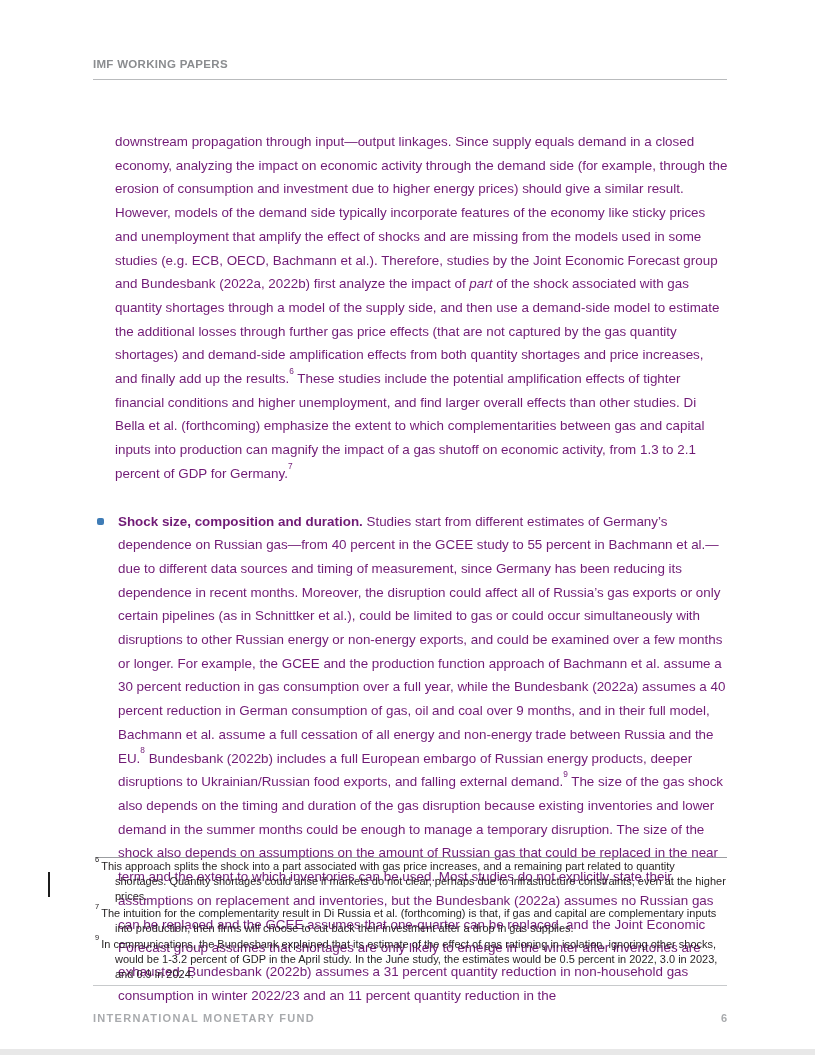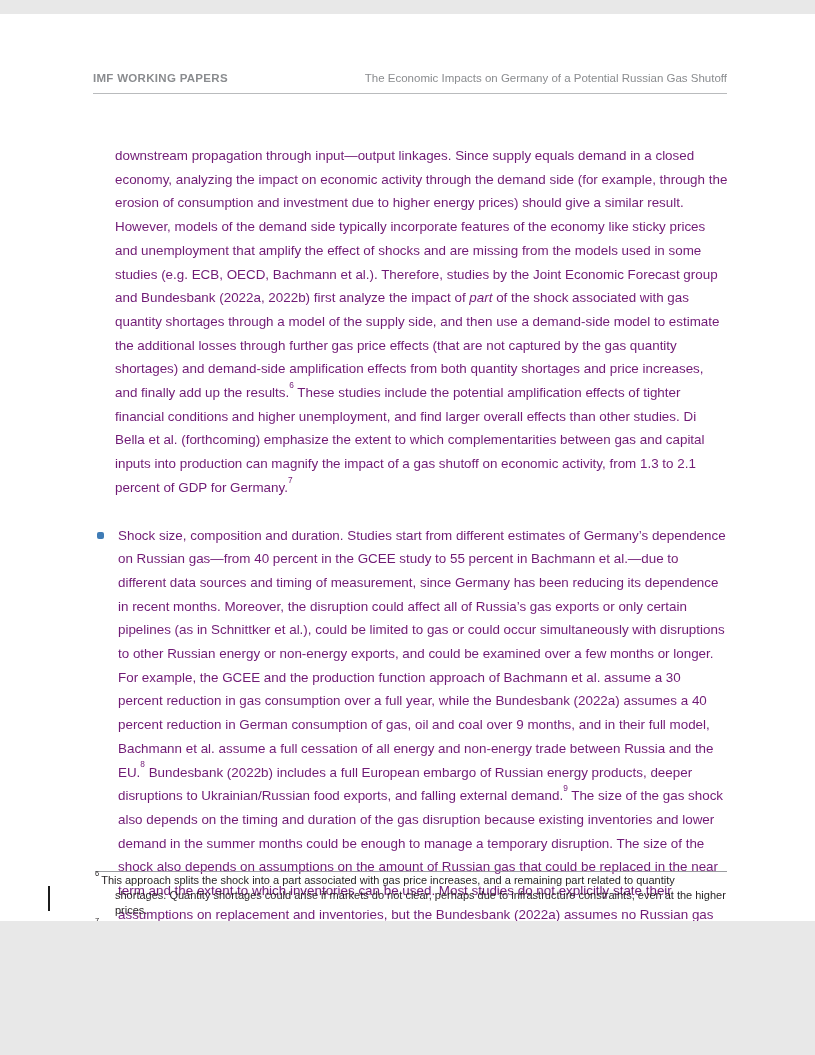--- a/index.html
+++ b/index.html
@@ -1,22 +1,22 @@
 <!DOCTYPE html>
 <html><head>
 <meta charset="utf-8">
 <style>
   * { margin: 0; padding: 0; box-sizing: border-box; }
   html, body { background: #e8e8e8; }
   .page {
     position: relative;
     width: 815px;
-    height: 907px;
+    height: 1049px;
     background: #ffffff;
-    margin: 14px auto;
+    margin: 0 auto;
     font-family: "Liberation Sans", sans-serif;
     overflow: hidden;
   }
   .header {
     position: absolute;
     left: 93px;
     top: 58px;
     width: 634px;
     display: flex;
     justify-content: space-between;
@@ -51,21 +51,21 @@
   }
   .bullet-dot {
     position: absolute;
     left: -18px;
     top: 8px;
     width: 7px;
     height: 7px;
     border-radius: 2px;
     background: #3f7cb6;
   }
-  .lead-bold { font-weight: normal; }
+  .lead-bold { font-weight: bold; }
   .em { font-style: italic; }
   .footnotes {
     position: absolute;
     left: 95px;
     top: 857px;
     width: 632px;
     border-top: 1px solid #9b9da0;
     padding-top: 1px;
     font-size: 11px;
     line-height: 15.2px;
@@ -108,21 +108,20 @@
   .footer-left { letter-spacing: 1.3px; }
   .footer-page { letter-spacing: 0; }
 </style>
 </head>
 <body>
 
 <div class="page">
 
   <div class="header">
     <span class="header-left">IMF WORKING PAPERS</span>
-    <span class="header-right">The Economic Impacts on Germany of a Potential Russian Gas Shutoff</span>
   </div>
 
   <div class="content">
     <p><span>downstream propagation through input—output linkages. Since supply equals demand in a closed economy, analyzing the impact on economic activity through the demand side (for example, through the erosion of consumption and investment due to higher energy prices) should give a similar result. However, models of the demand side typically incorporate features of the economy like sticky prices and unemployment that amplify the effect of shocks and are missing from the models used in some studies (e.g. ECB, OECD, Bachmann et al.). Therefore, studies by the Joint Economic Forecast group and Bundesbank (2022a, 2022b) first analyze the impact of </span><span class="em">part</span><span> of the shock associated with gas quantity shortages through a model of the supply side, and then use a demand-side model to estimate the additional losses through further gas price effects (that are not captured by the gas quantity shortages) and demand-side amplification effects from both quantity shortages and price increases, and finally add up the results.</span><sup>6</sup><span> These studies include the potential amplification effects of tighter financial conditions and higher unemployment, and find larger overall effects than other studies. Di Bella et al. (forthcoming) emphasize the extent to which complementarities between gas and capital inputs into production can magnify the impact of a gas shutoff on economic activity, from 1.3 to 2.1 percent of GDP for Germany.</span><sup>7</sup></p>
 
     <div class="bullet-item">
       <span class="bullet-dot"></span>
       <p><span class="lead-bold">Shock size, composition and duration.</span><span> Studies start from different estimates of Germany’s dependence on Russian gas—from 40 percent in the GCEE study to 55 percent in Bachmann et al.—due to different data sources and timing of measurement, since Germany has been reducing its dependence in recent months. Moreover, the disruption could affect all of Russia’s gas exports or only certain pipelines (as in Schnittker et al.), could be limited to gas or could occur simultaneously with disruptions to other Russian energy or non-energy exports, and could be examined over a few months or longer. For example, the GCEE and the production function approach of Bachmann et al. assume a 30 percent reduction in gas consumption over a full year, while the Bundesbank (2022a) assumes a 40 percent reduction in German consumption of gas, oil and coal over 9 months, and in their full model, Bachmann et al. assume a full cessation of all energy and non-energy trade between Russia and the EU.</span><sup>8</sup><span> Bundesbank (2022b) includes a full European embargo of Russian energy products, deeper disruptions to Ukrainian/Russian food exports, and falling external demand.</span><sup>9</sup><span> The size of the gas shock also depends on the timing and duration of the gas disruption because existing inventories and lower demand in the summer months could be enough to manage a temporary disruption. The size of the shock also depends on assumptions on the amount of Russian gas that could be replaced in the near term and the extent to which inventories can be used. Most studies do not explicitly state their assumptions on replacement and inventories, but the Bundesbank (2022a) assumes no Russian gas can be replaced and the GCEE assumes that one-quarter can be replaced, and the Joint Economic Forecast group assumes that shortages are only likely to emerge in the winter after inventories are exhausted. Bundesbank (2022b) assumes a 31 percent quantity reduction in non-household gas consumption in winter 2022/23 and an 11 percent quantity reduction in the</span></p>
     </div>
   </div>

